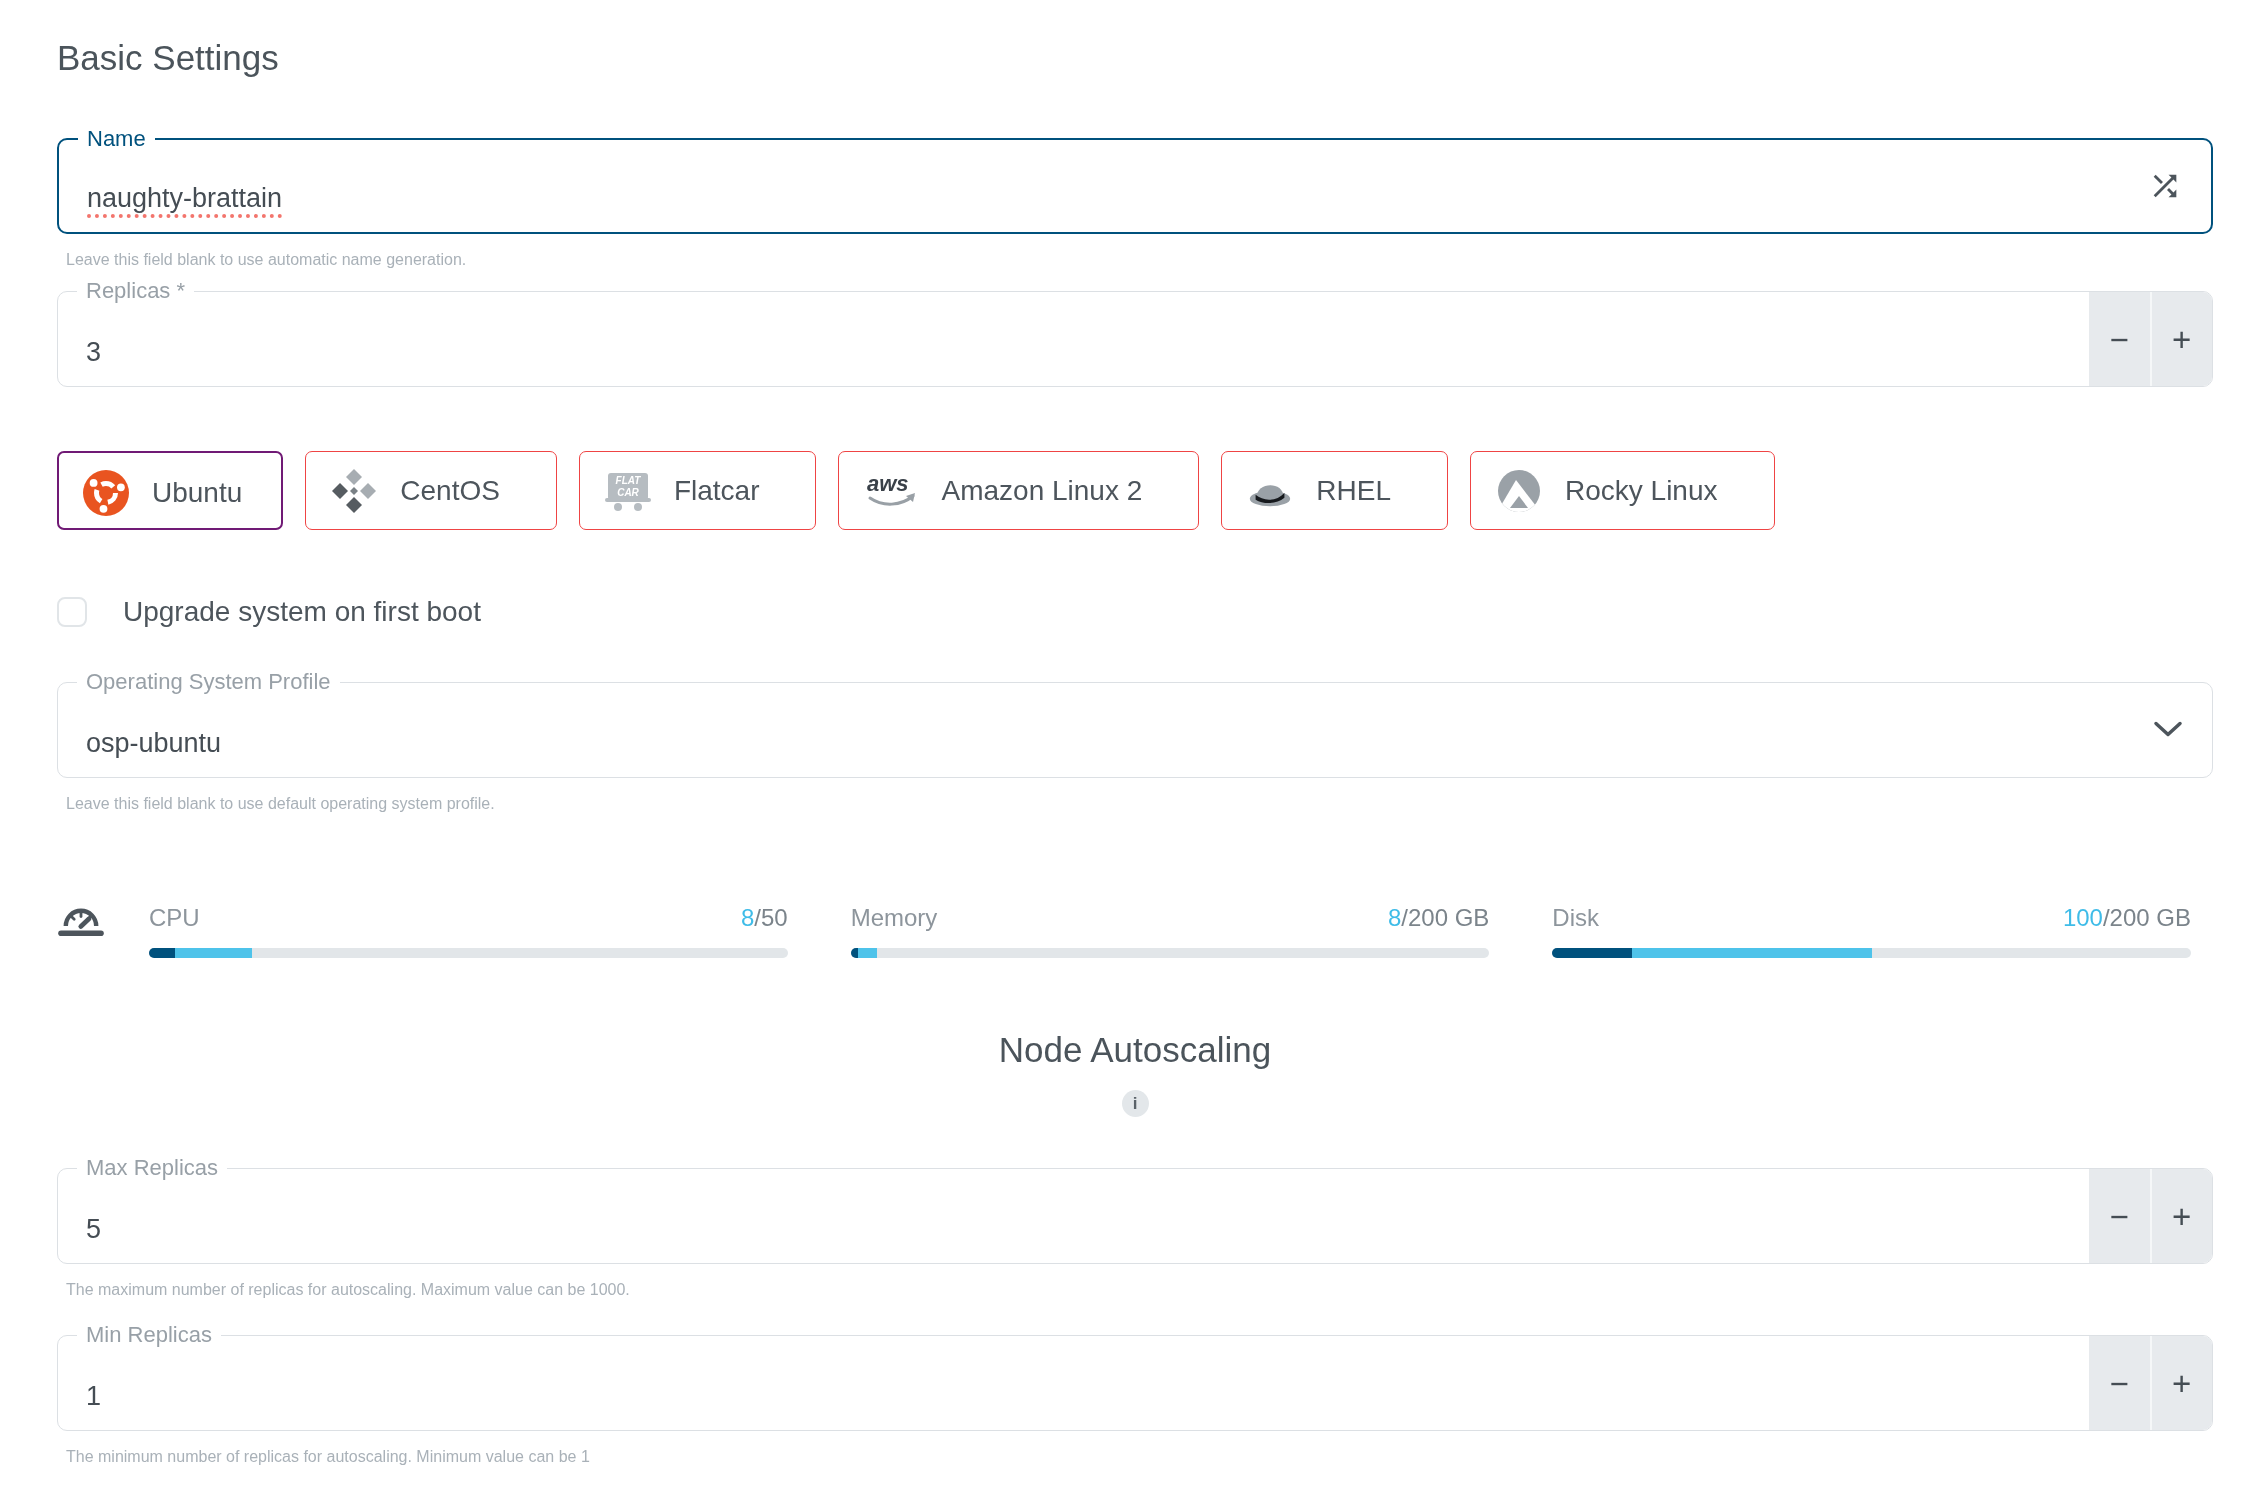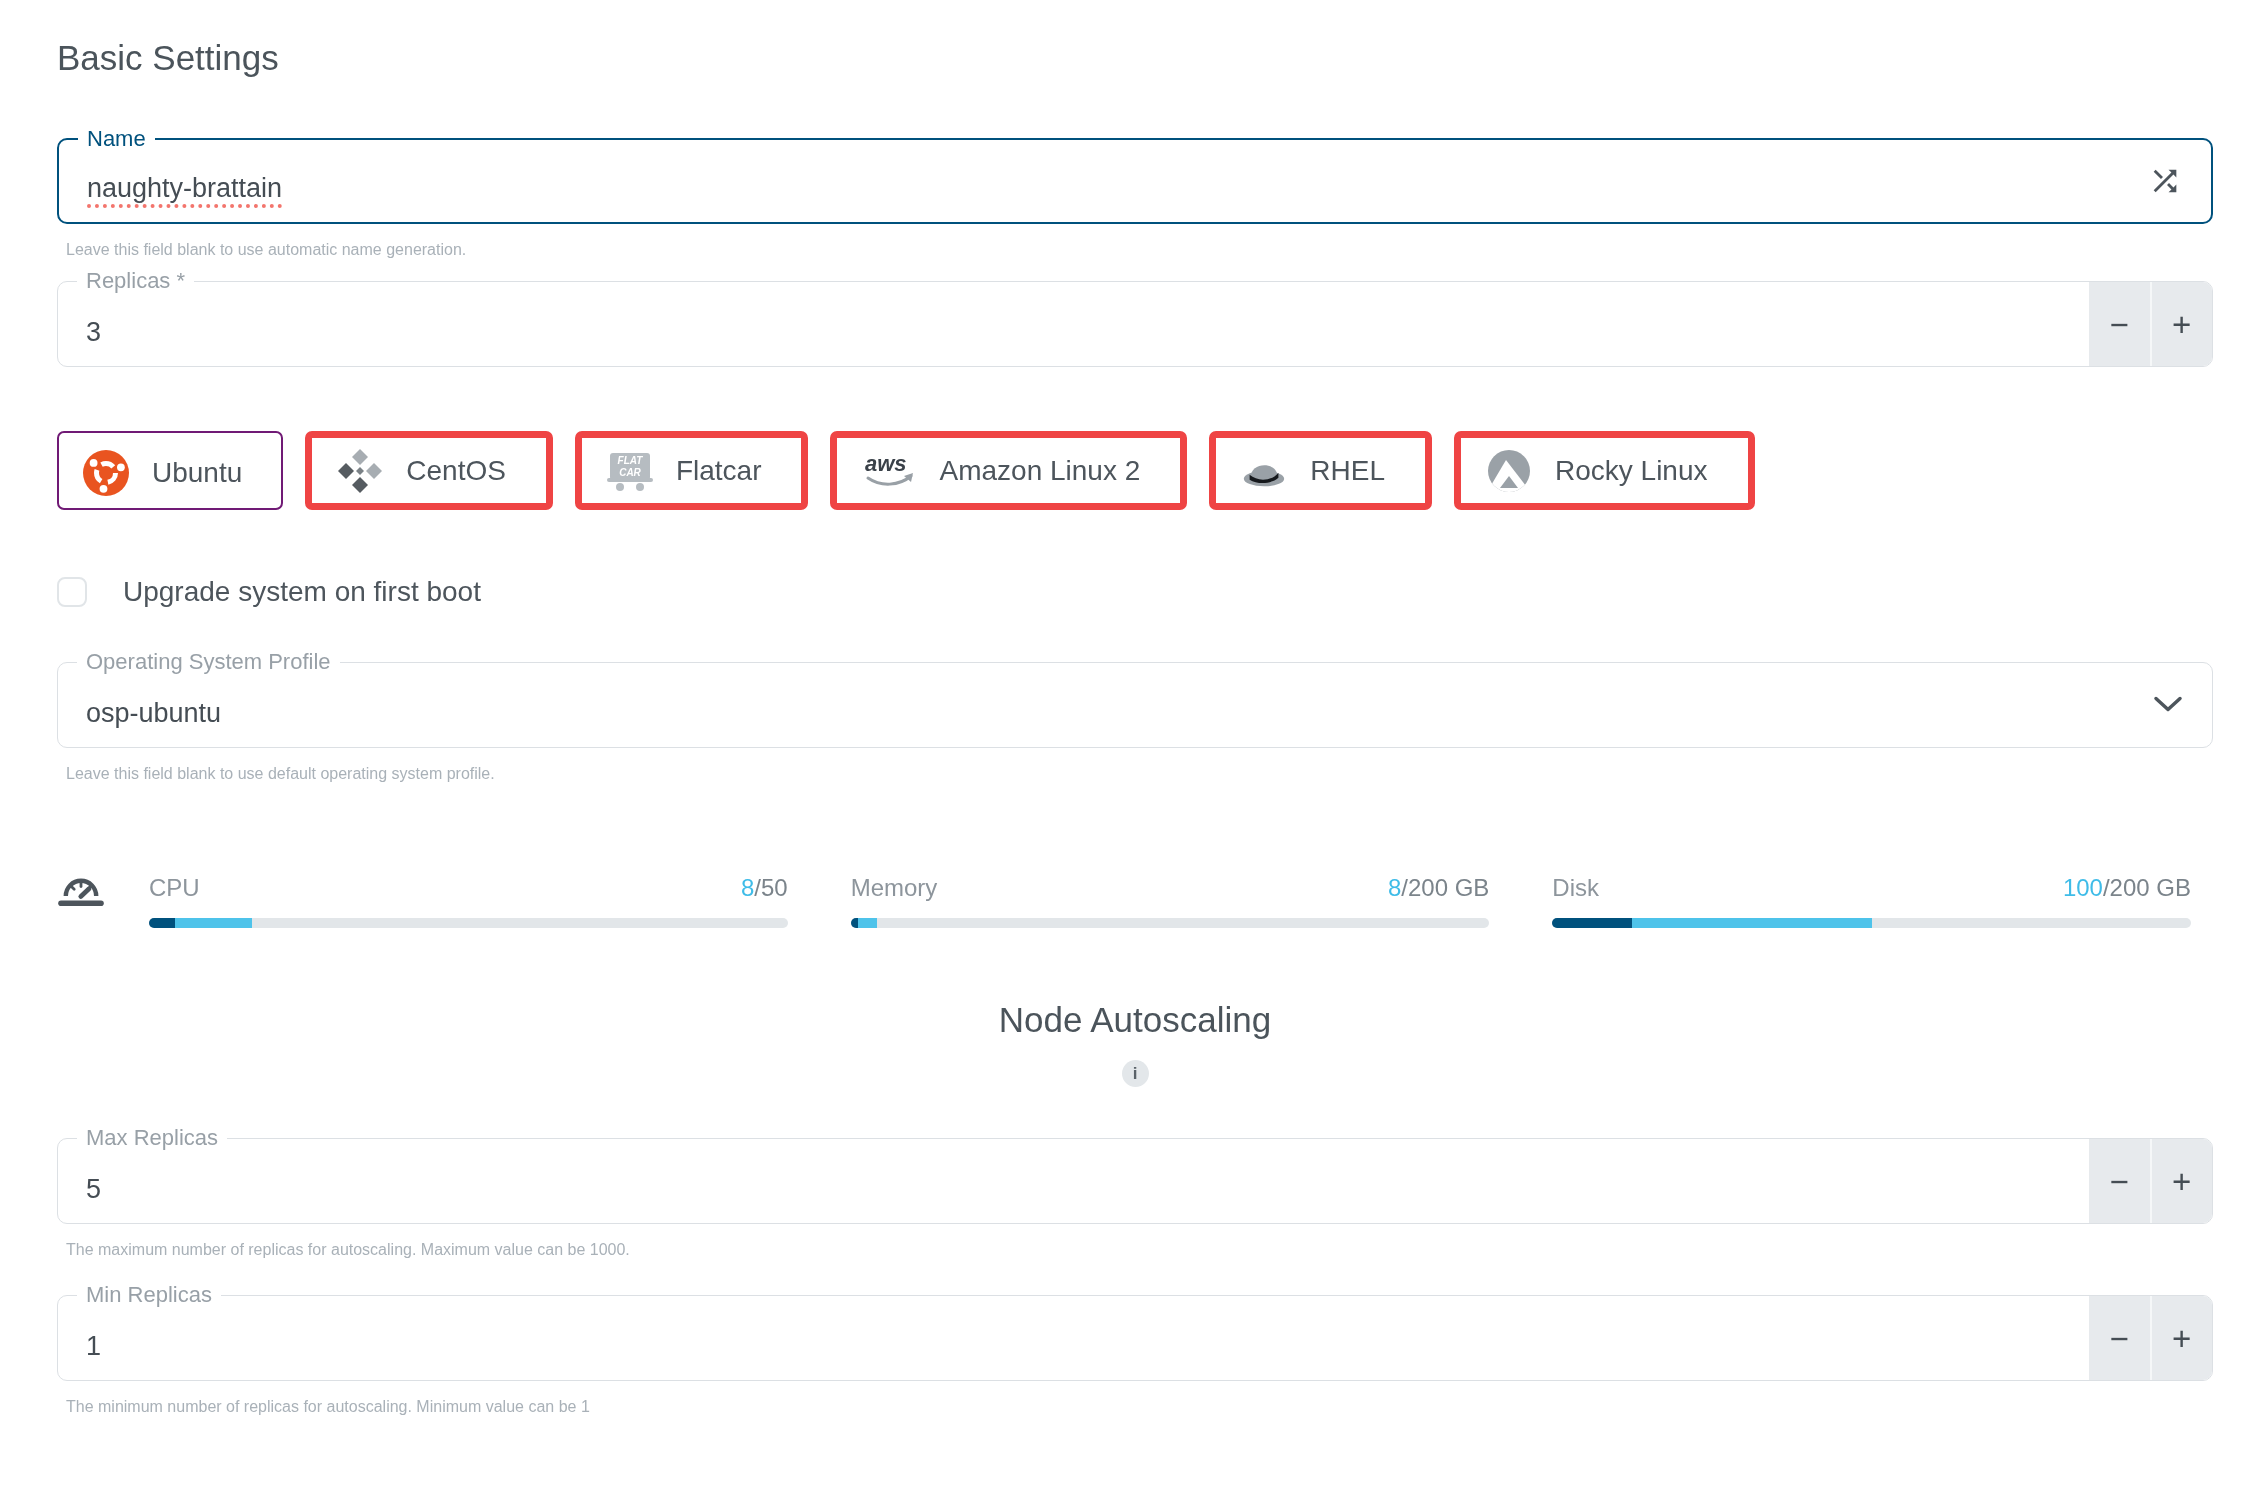--- a/index.html
+++ b/index.html
@@ -11,21 +11,21 @@
   .content { margin-left:57px; width:2156px; }
 
   .section-title {
     margin:38px 0 0; font-size:35px; font-weight:400; color:#4b545b;
     display:flex; align-items:center; gap:20px;
   }
 
   
   .field {
     position:relative; border:1px solid #dce0e4; border-radius:10px;
-    height:86px; background:#fff;
+    height:96px; background:#fff;
   }
   .field-label {
     position:absolute; top:-13px; left:19px; background:#fff; padding:0 9px;
     font-size:22px; color:#98a0a7; line-height:24px; white-space:nowrap;
   }
   .field-value {
     position:absolute; left:28px; bottom:18px; font-size:27px; color:#454d54;
   }
   .field.focused { border:2px solid #00517d; }
   .field.focused .field-label { color:#00517d; font-weight:400; }
@@ -47,22 +47,22 @@
     flex:1; border:none; background:#e7eaed; color:#454d54;
     font-size:33px; line-height:1; cursor:pointer; padding:0;
     display:flex; align-items:center; justify-content:center;
     font-family:"Liberation Sans", sans-serif;
   }
   .stepper .step-btn + .step-btn { border-left:2px solid #f5f7f8; }
 
   
   .os-row { display:flex; gap:22px; margin-top:64px; }
   .os-btn {
-    height:79px; background:#fff; border:7px solid #ef4444; border-radius:7px;
-    display:flex; align-items:center; gap:22px; padding:0 40px 0 24px;
+    height:79px; background:#fff; border:1px solid #ef4444; border-radius:7px;
+    display:flex; align-items:center; gap:22px; padding:0 56px 0 24px;
     font-size:28px; color:#4d555c; cursor:pointer;
     font-family:"Liberation Sans", sans-serif;
   }
   .os-btn.selected { border:2px solid #701a75; padding:4px 39px 0 23px; }
   .os-icon { width:48px; height:48px; display:flex; align-items:center; justify-content:center;font-style:italic; }
 
   
   .check-row { margin-top:66px; display:flex; align-items:center; gap:36px; }
   .checkbox {
     width:30px; height:30px; border:2px solid #e1e5e8; border-radius:8px;

